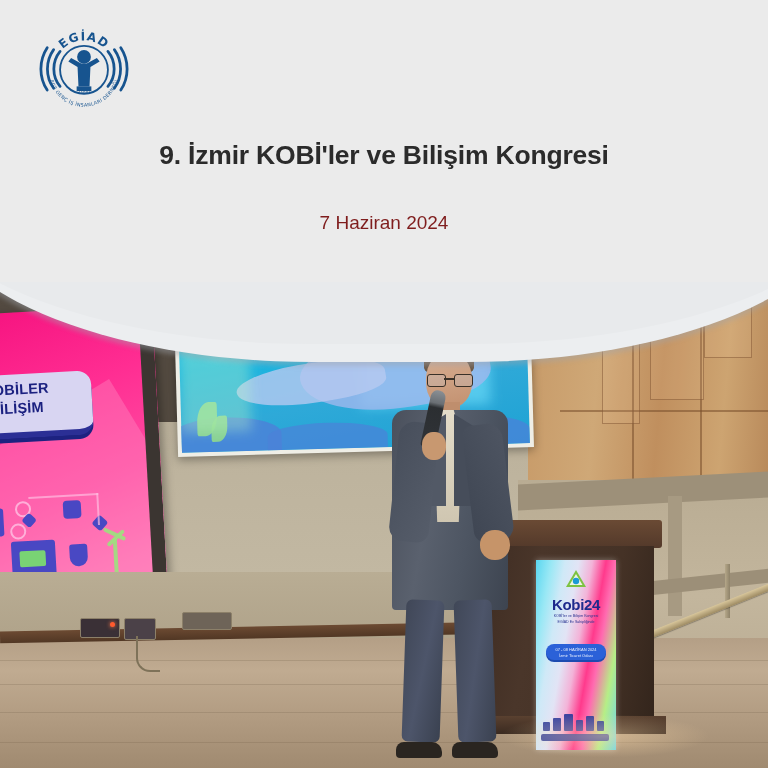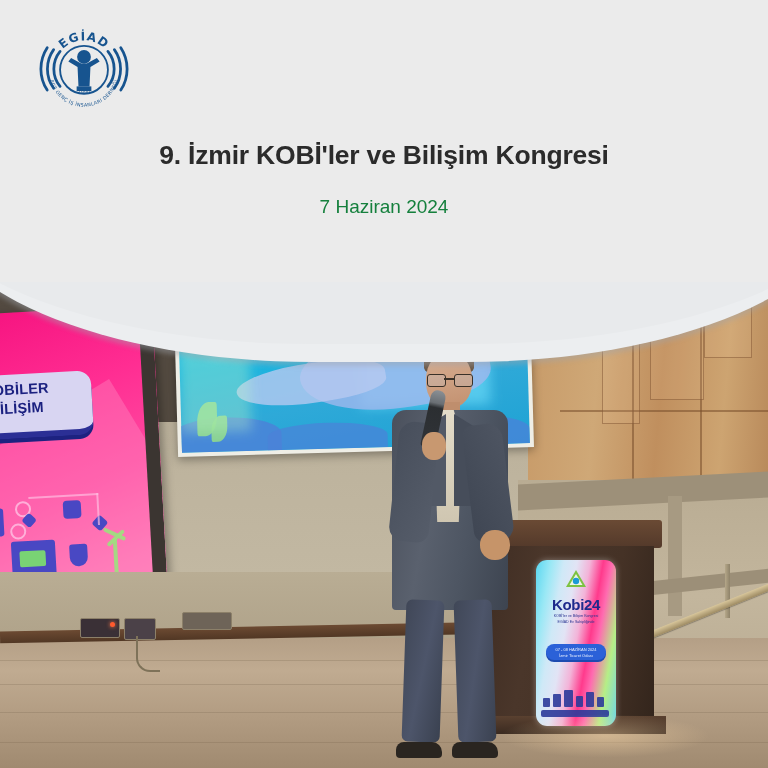--- a/index.html
+++ b/index.html
@@ -48,22 +48,22 @@
     font-size: 26.5px;
     font-weight: bold;
     color: #2b2b2b;
     letter-spacing: -0.2px;
     margin: 0;
     line-height: 1.2;
   }
   .congress-date {
     font-size: 19px;
     font-weight: normal;
-    color: #15803d;
-    margin: 0;
+    color: #7f1d1d;
+    margin: 16px;
     padding-top: 24px;
     line-height: 1.2;
   }
 
   
   .photo {
     position: absolute;
     left: 0;
     top: 282px;
     width: 768px;
@@ -318,29 +318,28 @@
     position: absolute;
     left: -4px; top: 196px;
     width: 192px; height: 18px;
     background: linear-gradient(180deg,#5a4130,#3a2a20);
   }
   .podium-poster {
     position: absolute;
     left: 58px;
     top: 40px;
     width: 80px;
-    height: 166px;
+    height: 190px;
     background:
       linear-gradient(100deg,
         #5ad7f0 0%, #9ae8f5 14%, #cfe9f7 26%,
         #e2e4f5 38%, #f3b3d8 50%, #ff3a8c 62%,
         #ff6bb0 70%, #b6ee86 84%, #6fd6e8 100%);
     overflow: hidden;
     box-shadow: 0 0 6px rgba(255,255,255,0.35);
-    border-radius: 11px;
   }
   .poster-logo {
     position: absolute;
     left: 50%;
     top: 9px;
     transform: translateX(-50%);
     width: 22px; height: 20px;
   }
   .poster-kobi {
     position: absolute;

